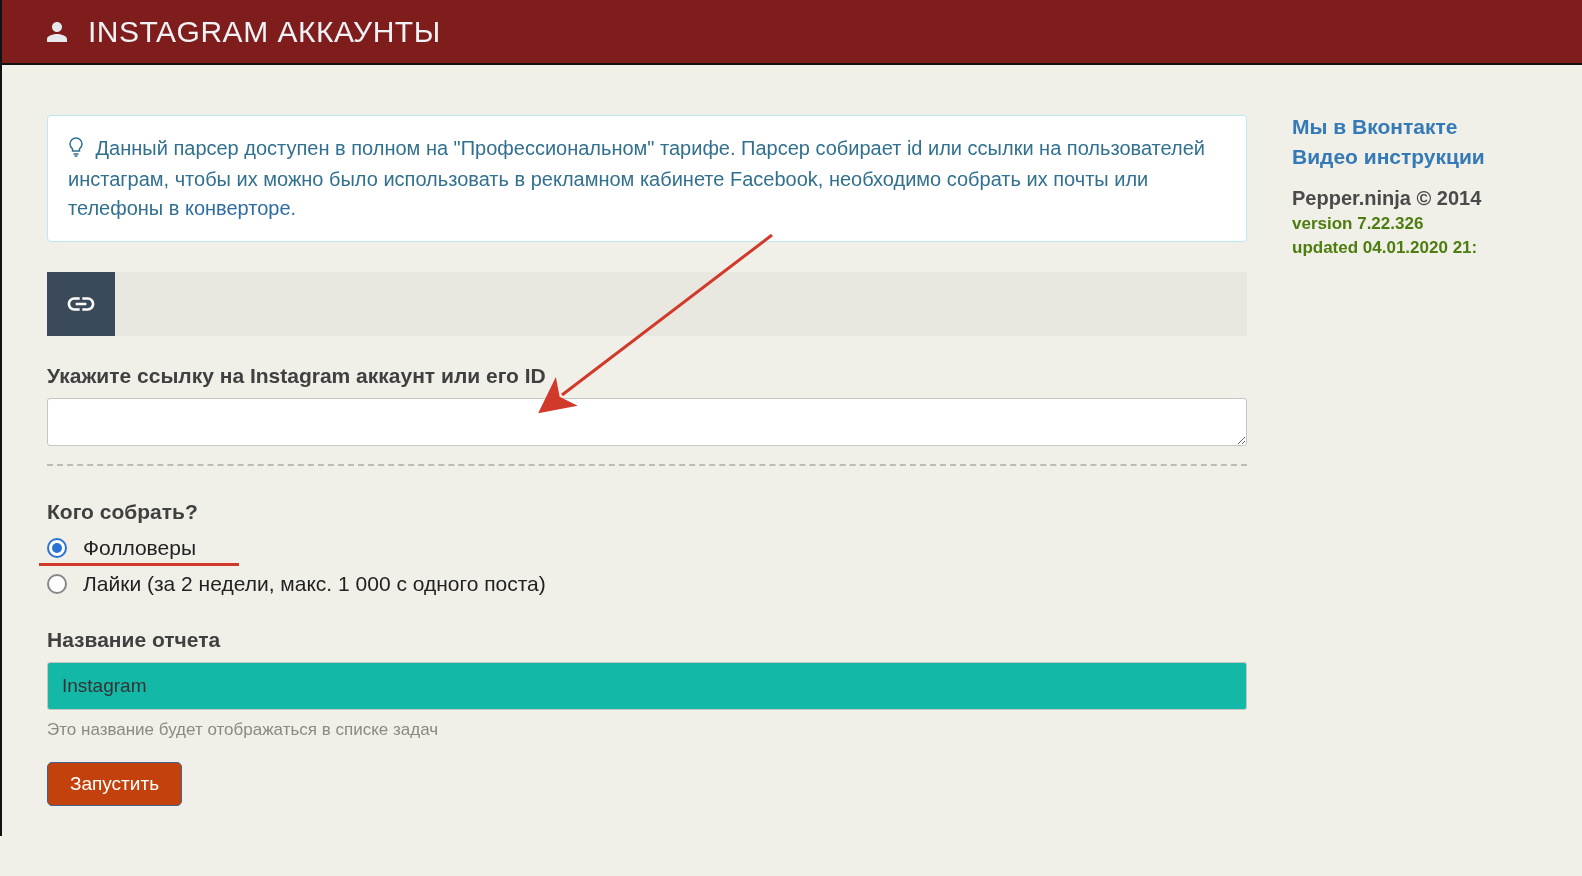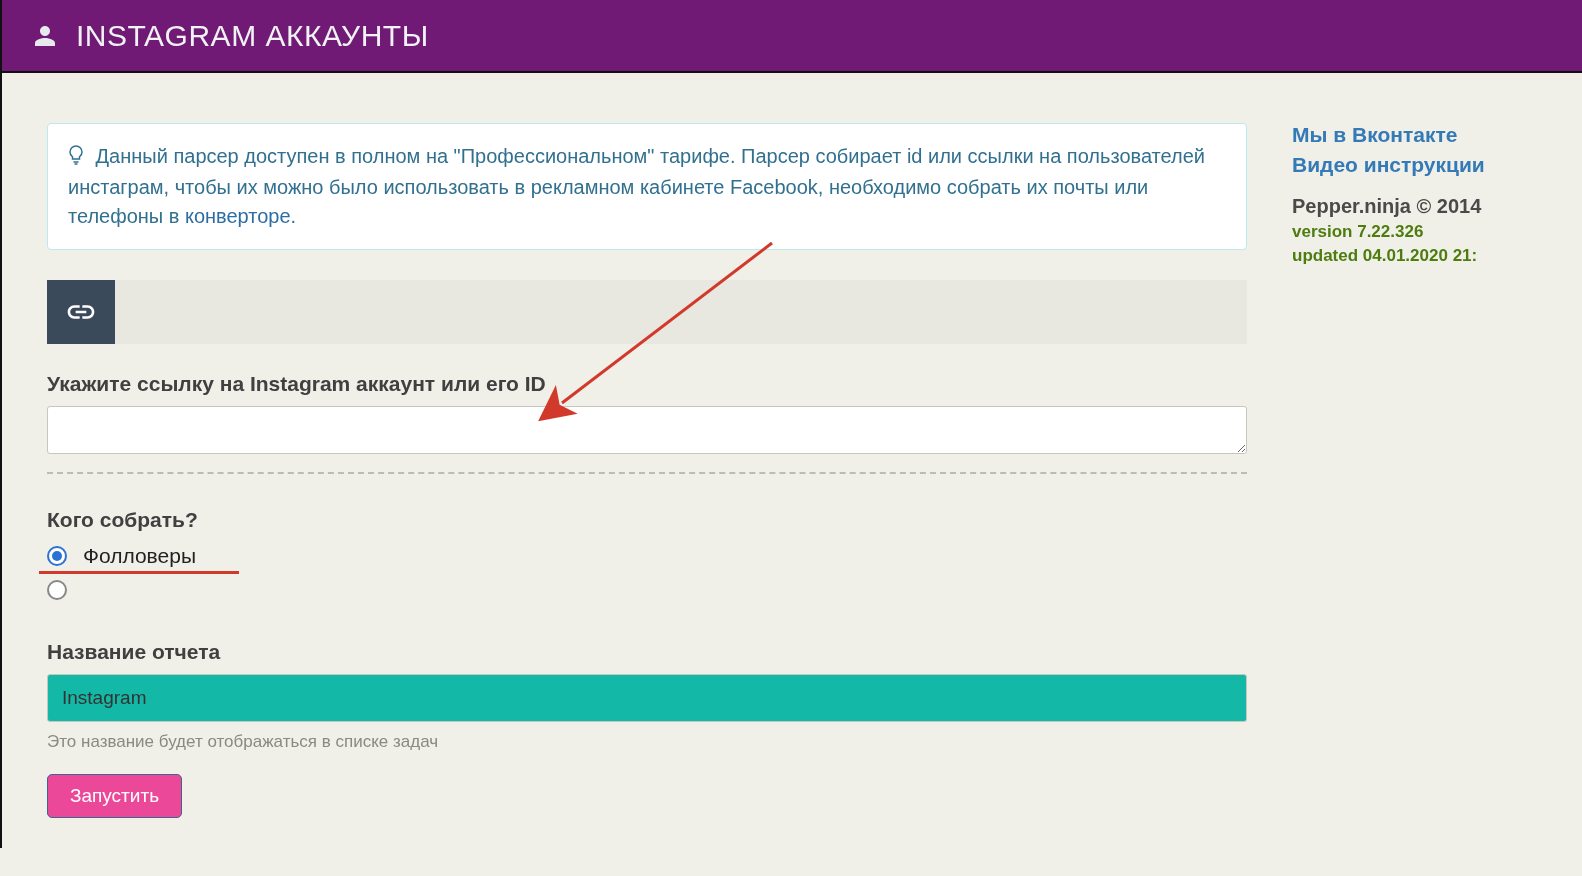--- a/index.html
+++ b/index.html
@@ -5,26 +5,26 @@
   * { box-sizing: border-box; margin: 0; padding: 0; }
   body {
     font-family: "Helvetica Neue", Helvetica, Arial, sans-serif;
     background: #f0efe8;
     color: #333;
     width: 1582px;
     height: 876px;
     overflow: hidden;
   }
   .header {
-    background: #701a75;
+    background: #7f1d1d;
     color: #f0f2f5;
-    height: 73px;
-    display: flex;
-    align-items: center;
-    padding: 0 30px;
+    height: 65px;
+    display: flex;
+    align-items: center;
+    padding: 0 42px;
     border: 2px solid #111;
     border-top: none;
     border-right: none;
   }
   .header-icon {
     width: 26px;
     height: 26px;
     margin-right: 18px;
     display: inline-flex;
     align-items: center;
@@ -96,21 +96,21 @@
     font-size: 18px;
     padding: 10px 12px;
     resize: vertical;
     font-family: inherit;
   }
   .dashed-divider {
     border: none;
     border-top: 2px dashed #bdbcb2;
     margin: 14px 0 34px 0;
   }
-  .radio-group { margin-bottom: 38px; text-align: center; }
+  .radio-group { margin-bottom: 30px; text-align: center; }
   .radio-row {
     display: flex;
     align-items: center;
     font-size: 21px;
     color: #222;
     margin-bottom: 8px;
     padding: 2px 0;
   }
   .radio-row.underlined {
     position: relative;
@@ -156,21 +156,21 @@
     color: #333;
     font-family: inherit;
   }
   .help-text {
     font-size: 17px;
     color: #8a8a80;
     margin-top: 10px;
     margin-bottom: 22px;
   }
   .run-btn {
-    background: #ec4899;
+    background: #c2410c;
     color: #fff;
     border: 1px solid #3e648f;
     border-radius: 5px;
     font-size: 19px;
     padding: 10px 22px;
     cursor: pointer;
     font-family: inherit;
   }
   .side-link {
     color: #337ab7;
@@ -235,20 +235,21 @@
 
     <label class="section-label">Кого собрать?</label>
 
     <div class="radio-group">
       <div class="radio-row underlined">
         <span class="radio-input checked"></span>
         <span>Фолловеры</span>
       </div>
       <div class="radio-row">
         <span class="radio-input"></span>
+        <span>Лайки (за 2 недели, макс. 1 000 с одного поста)</span>
       </div>
     </div>
 
     <label class="section-label">Название отчета</label>
     <input type="text" class="report-input" value="Instagram" style="">
     <div class="help-text">Это название будет отображаться в списке задач</div>
 
     <button class="run-btn">Запустить</button>
 
     <svg class="arrow-annot" style="left:520px; top:160px;" width="280" height="200">

